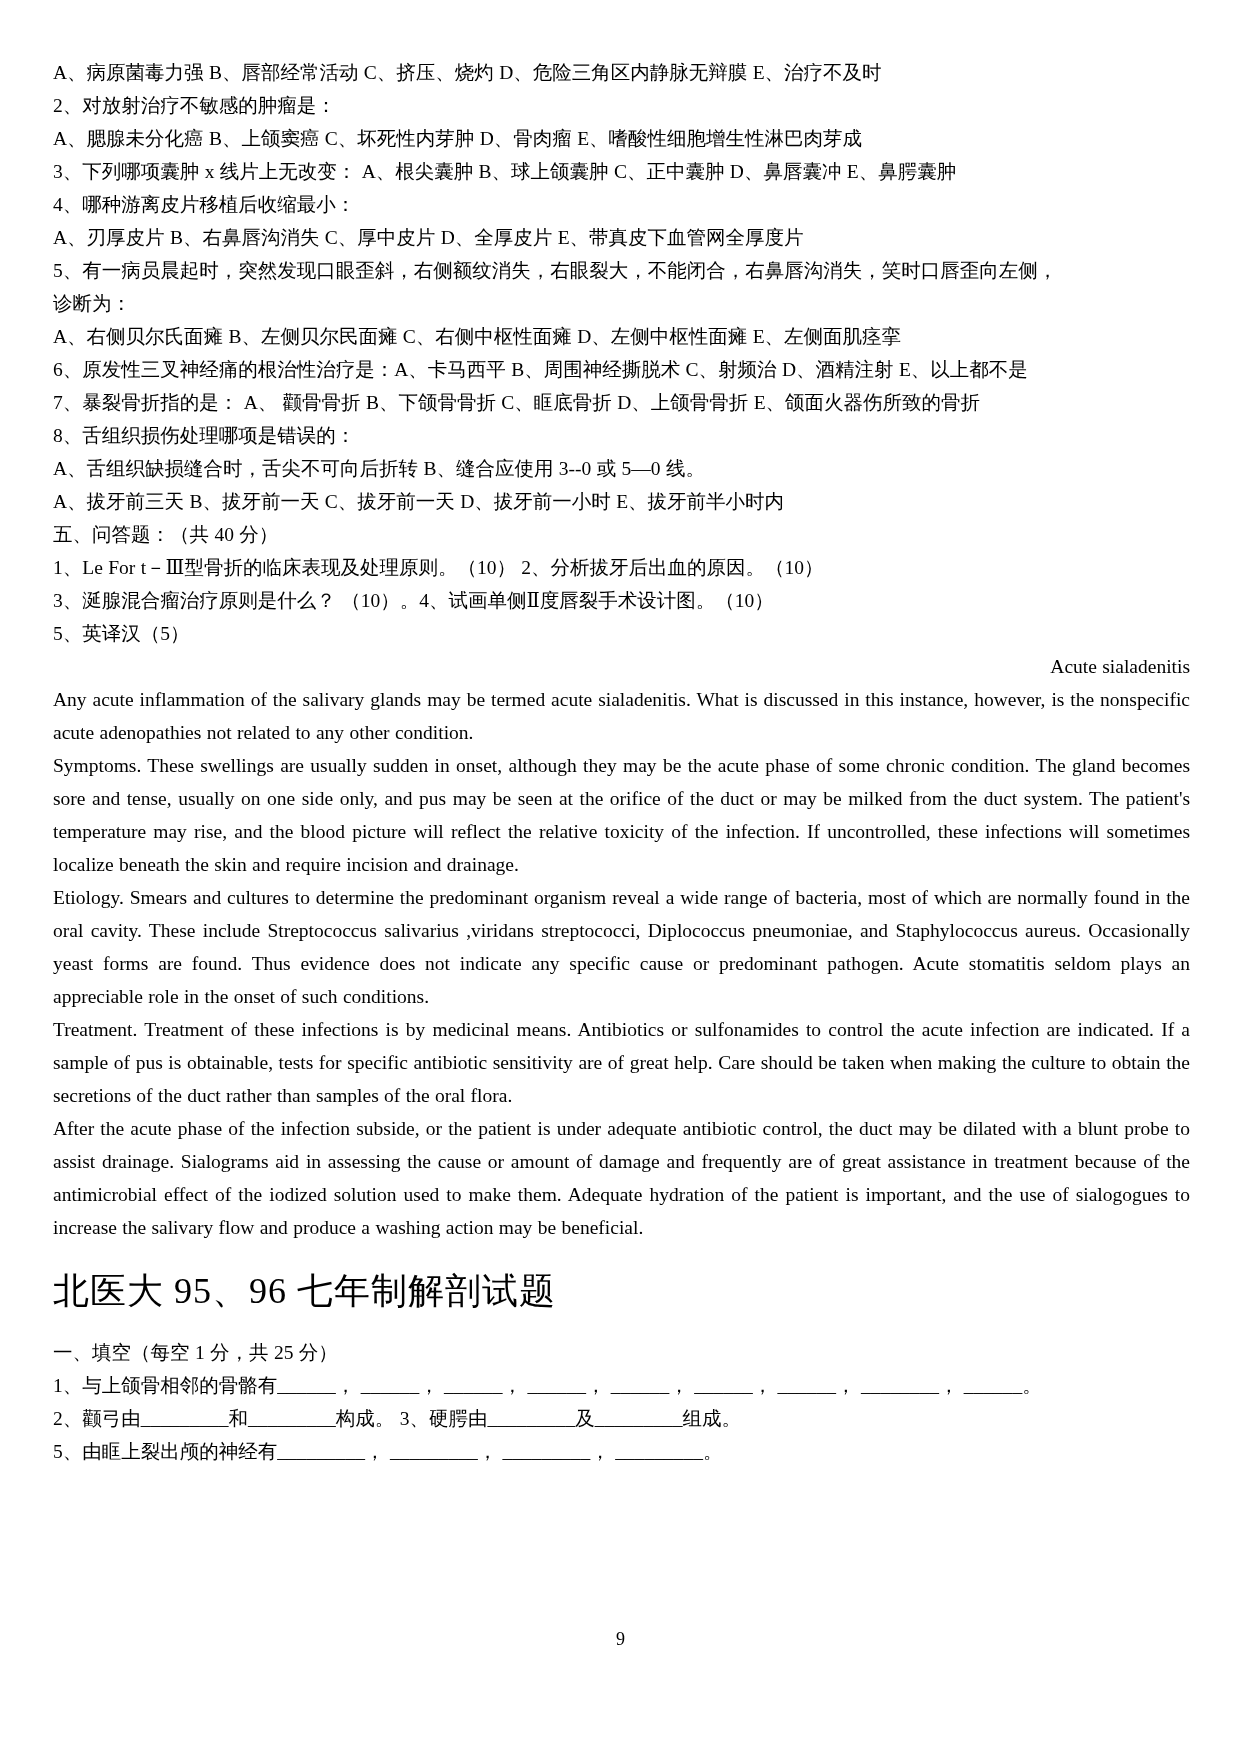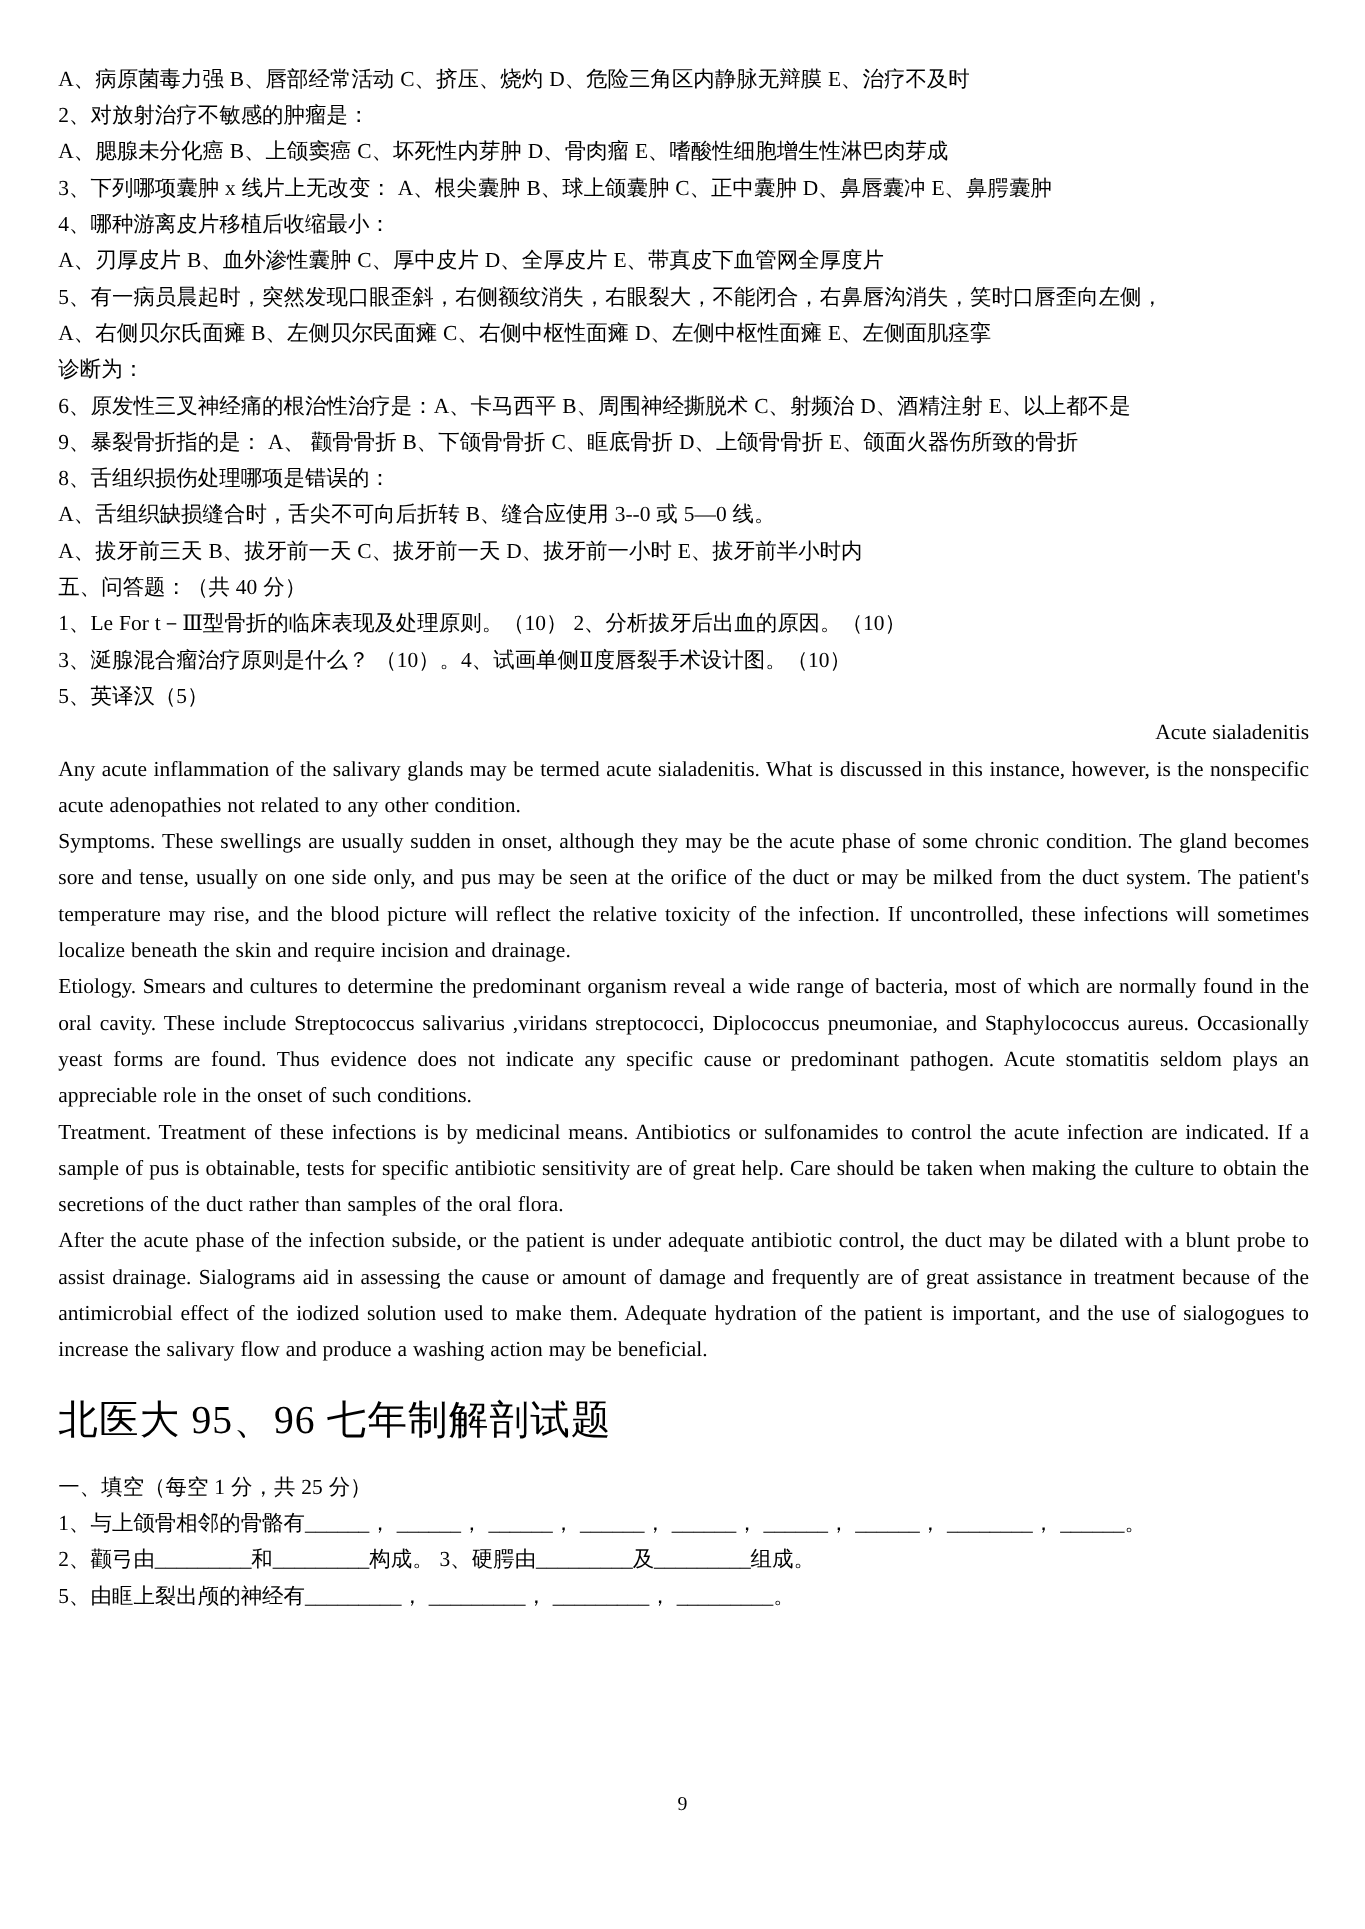--- a/index.html
+++ b/index.html
@@ -45,26 +45,26 @@
 <body>
 
 <div class="page">
 
   <section>
     <p class="line">A、病原菌毒力强  B、唇部经常活动  C、挤压、烧灼  D、危险三角区内静脉无辩膜  E、治疗不及时</p>
     <p class="line">2、对放射治疗不敏感的肿瘤是：</p>
     <p class="line">A、腮腺未分化癌  B、上颌窦癌  C、坏死性内芽肿 D、骨肉瘤  E、嗜酸性细胞增生性淋巴肉芽成</p>
     <p class="line">3、下列哪项囊肿 x 线片上无改变：  A、根尖囊肿  B、球上颌囊肿  C、正中囊肿 D、鼻唇囊冲  E、鼻腭囊肿</p>
     <p class="line">4、哪种游离皮片移植后收缩最小：</p>
-    <p class="line">A、刃厚皮片  B、血外渗性囊肿  C、厚中皮片  D、全厚皮片  E、带真皮下血管网全厚度片</p>
+    <p class="line">A、刃厚皮片  B、右鼻唇沟消失  C、厚中皮片  D、全厚皮片  E、带真皮下血管网全厚度片</p>
     <p class="line">5、有一病员晨起时，突然发现口眼歪斜，右侧额纹消失，右眼裂大，不能闭合，右鼻唇沟消失，笑时口唇歪向左侧，</p>
+    <p class="line">诊断为：</p>
     <p class="line">A、右侧贝尔氏面瘫  B、左侧贝尔民面瘫  C、右侧中枢性面瘫  D、左侧中枢性面瘫  E、左侧面肌痉挛</p>
-    <p class="line">诊断为：</p>
     <p class="line">6、原发性三叉神经痛的根治性治疗是：A、卡马西平 B、周围神经撕脱术 C、射频治 D、酒精注射  E、以上都不是</p>
-    <p class="line">9、暴裂骨折指的是：  A、 颧骨骨折  B、下颌骨骨折  C、眶底骨折  D、上颌骨骨折  E、颌面火器伤所致的骨折</p>
+    <p class="line">7、暴裂骨折指的是：  A、 颧骨骨折  B、下颌骨骨折  C、眶底骨折  D、上颌骨骨折  E、颌面火器伤所致的骨折</p>
     <p class="line">8、舌组织损伤处理哪项是错误的：</p>
     <p class="line">A、舌组织缺损缝合时，舌尖不可向后折转 B、缝合应使用 3--0 或 5—0 线。</p>
     <p class="line">A、拔牙前三天  B、拔牙前一天  C、拔牙前一天 D、拔牙前一小时  E、拔牙前半小时内</p>
     <p class="line">五、问答题：（共 40 分）</p>
     <p class="line">1、Le For t－Ⅲ型骨折的临床表现及处理原则。（10）  2、分析拔牙后出血的原因。（10）</p>
     <p class="line">3、涎腺混合瘤治疗原则是什么？ （10）。4、试画单侧Ⅱ度唇裂手术设计图。（10）</p>
     <p class="line">5、英译汉（5）</p>
   </section>
 
   <section>

